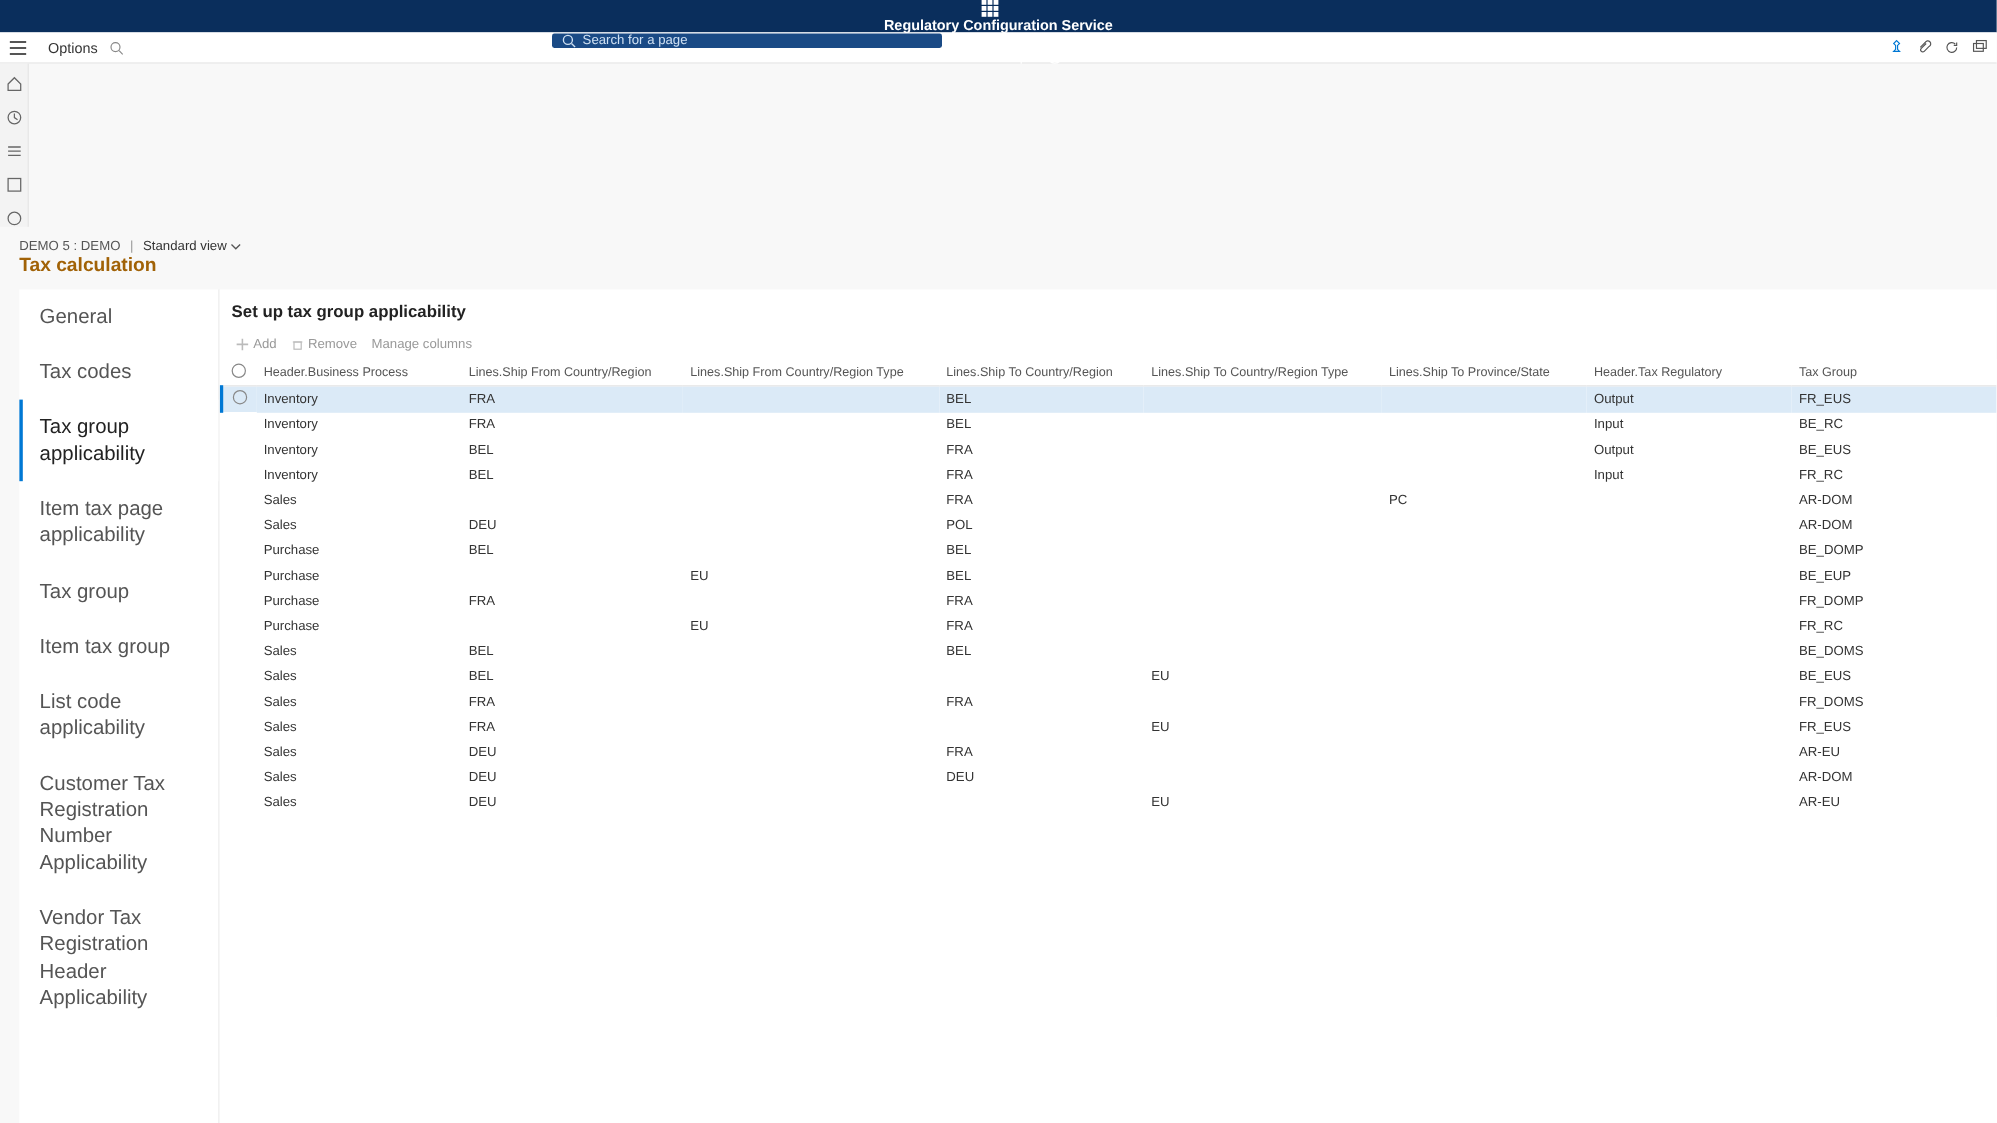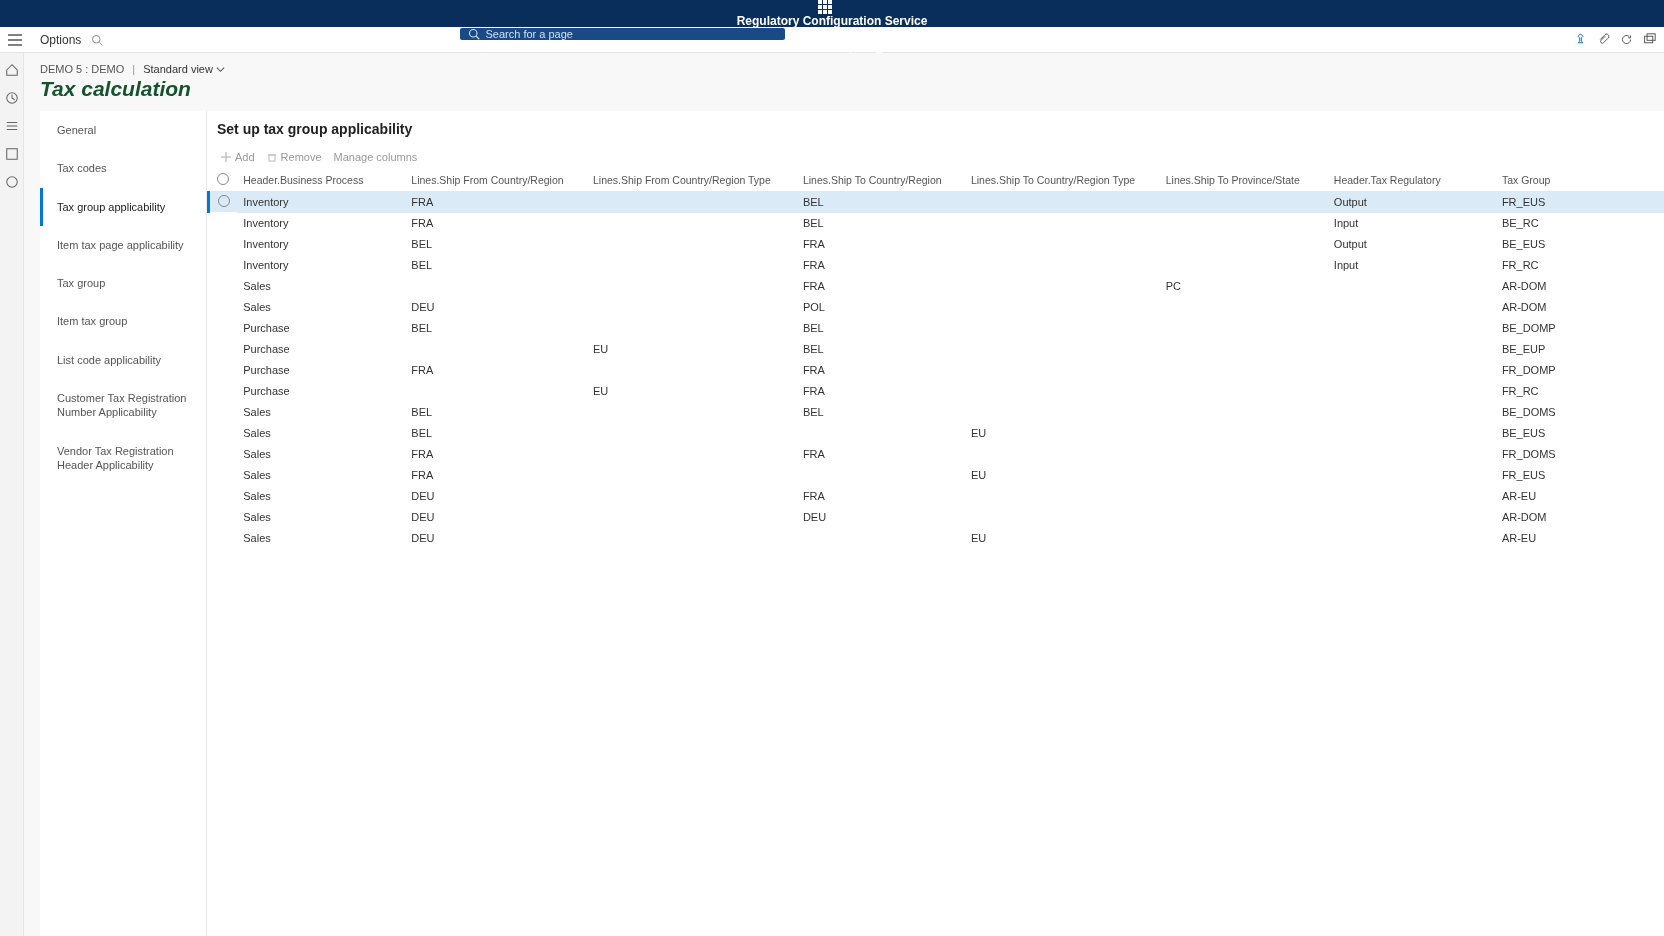--- a/index.html
+++ b/index.html
@@ -39,42 +39,42 @@
   height: 26px; background: #fff; border-bottom: 1px solid #e5e5e5;
   display: flex; align-items: center; padding: 0 8px; font-size: 12px; color: #333;
 }
 .optbar .ham { margin-right: 18px; cursor: pointer; }
 .optbar .opt-label { margin-right: 10px; cursor: pointer; }
 .optbar .spacer { flex: 1; }
 .optbar .right-icons { display: flex; gap: 10px; align-items: center; }
 .optbar .right-icons > * { cursor: pointer; }
 
 
-.main { display: flex; height: calc(100% - 53px); }
+.main { display: flex; height: calc(100% - 53px); flex-direction: column; }
 
 
 .rail {
   width: 24px; background: #f3f3f3; border-right: 1px solid #e5e5e5;
   display: flex; flex-direction: column; align-items: center; padding-top: 10px; gap: 14px;
 }
 .rail .ricon { width: 14px; height: 14px; color: #666; cursor: pointer; }
 
 
 .content { flex: 1; display: flex; flex-direction: column; padding: 4px 0 0 16px; }
 .breadcrumb { font-size: 11px; color: #555; padding: 6px 0 2px; display: flex; align-items: center; gap: 8px; }
 .breadcrumb .sep { color: #999; }
 .breadcrumb .view { color: #333; cursor: pointer; display: flex; align-items: center; gap: 3px; }
-.page-title { font-size: 21px; font-weight: 600; color: #14532d; padding-bottom: 10px; font-style: italic; }
+.page-title { font-size: 16px; font-weight: 600; color: #a16207; padding-bottom: 10px; }
 
 .body-row { display: flex; flex: 1; overflow: hidden; }
 
 
 .leftmenu {
   width: 167px; background: #fff; border-right: 1px solid #e8e8e8;
-  display: flex; flex-direction: column; font-size: 11px; color: #555;
+  display: flex; flex-direction: column; font-size: 17px; color: #555;
 }
 .leftmenu .item {
   padding: 12px 10px 12px 14px; cursor: pointer; line-height: 1.3;
   border-left: 3px solid transparent;
 }
 .leftmenu .item.active { border-left-color: #0078d4; background: #fff; color: #222; }
 
 
 .detail { flex: 1; background: #fff; padding: 10px 0 0 0; display: flex; flex-direction: column; overflow: hidden; }
 .detail-title { font-size: 14px; font-weight: 600; color: #222; padding: 0 0 8px 10px; }

